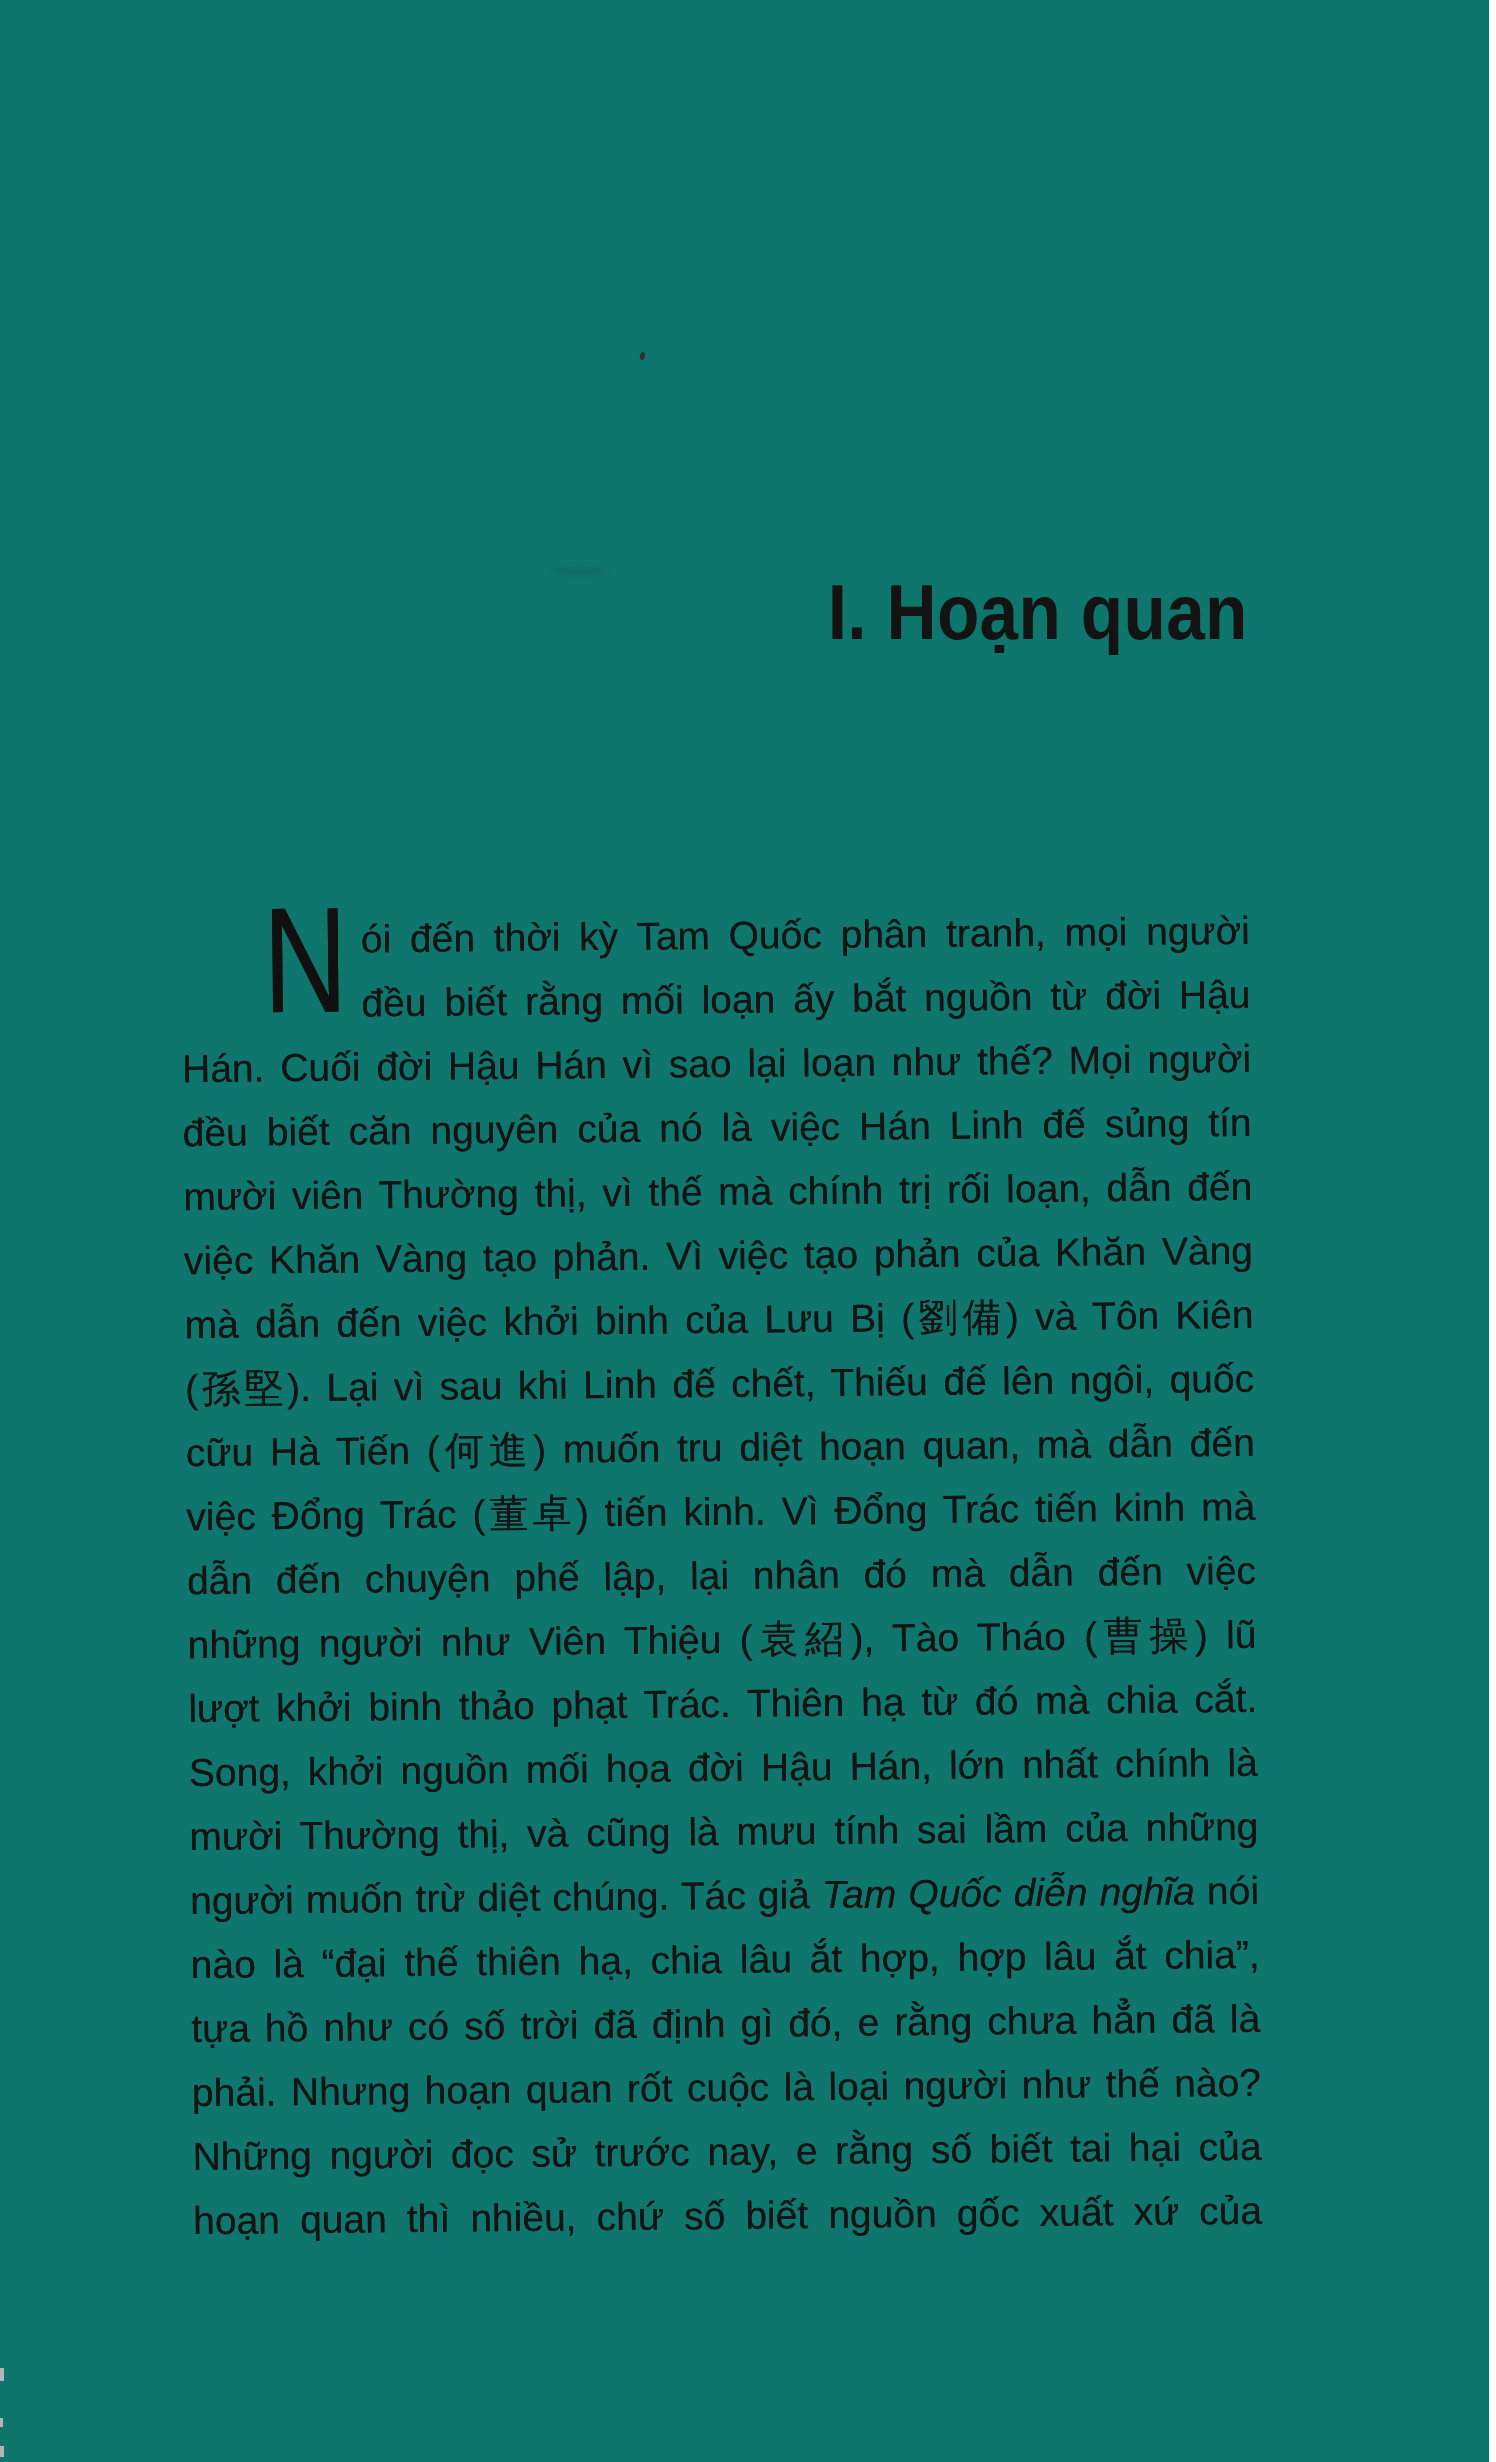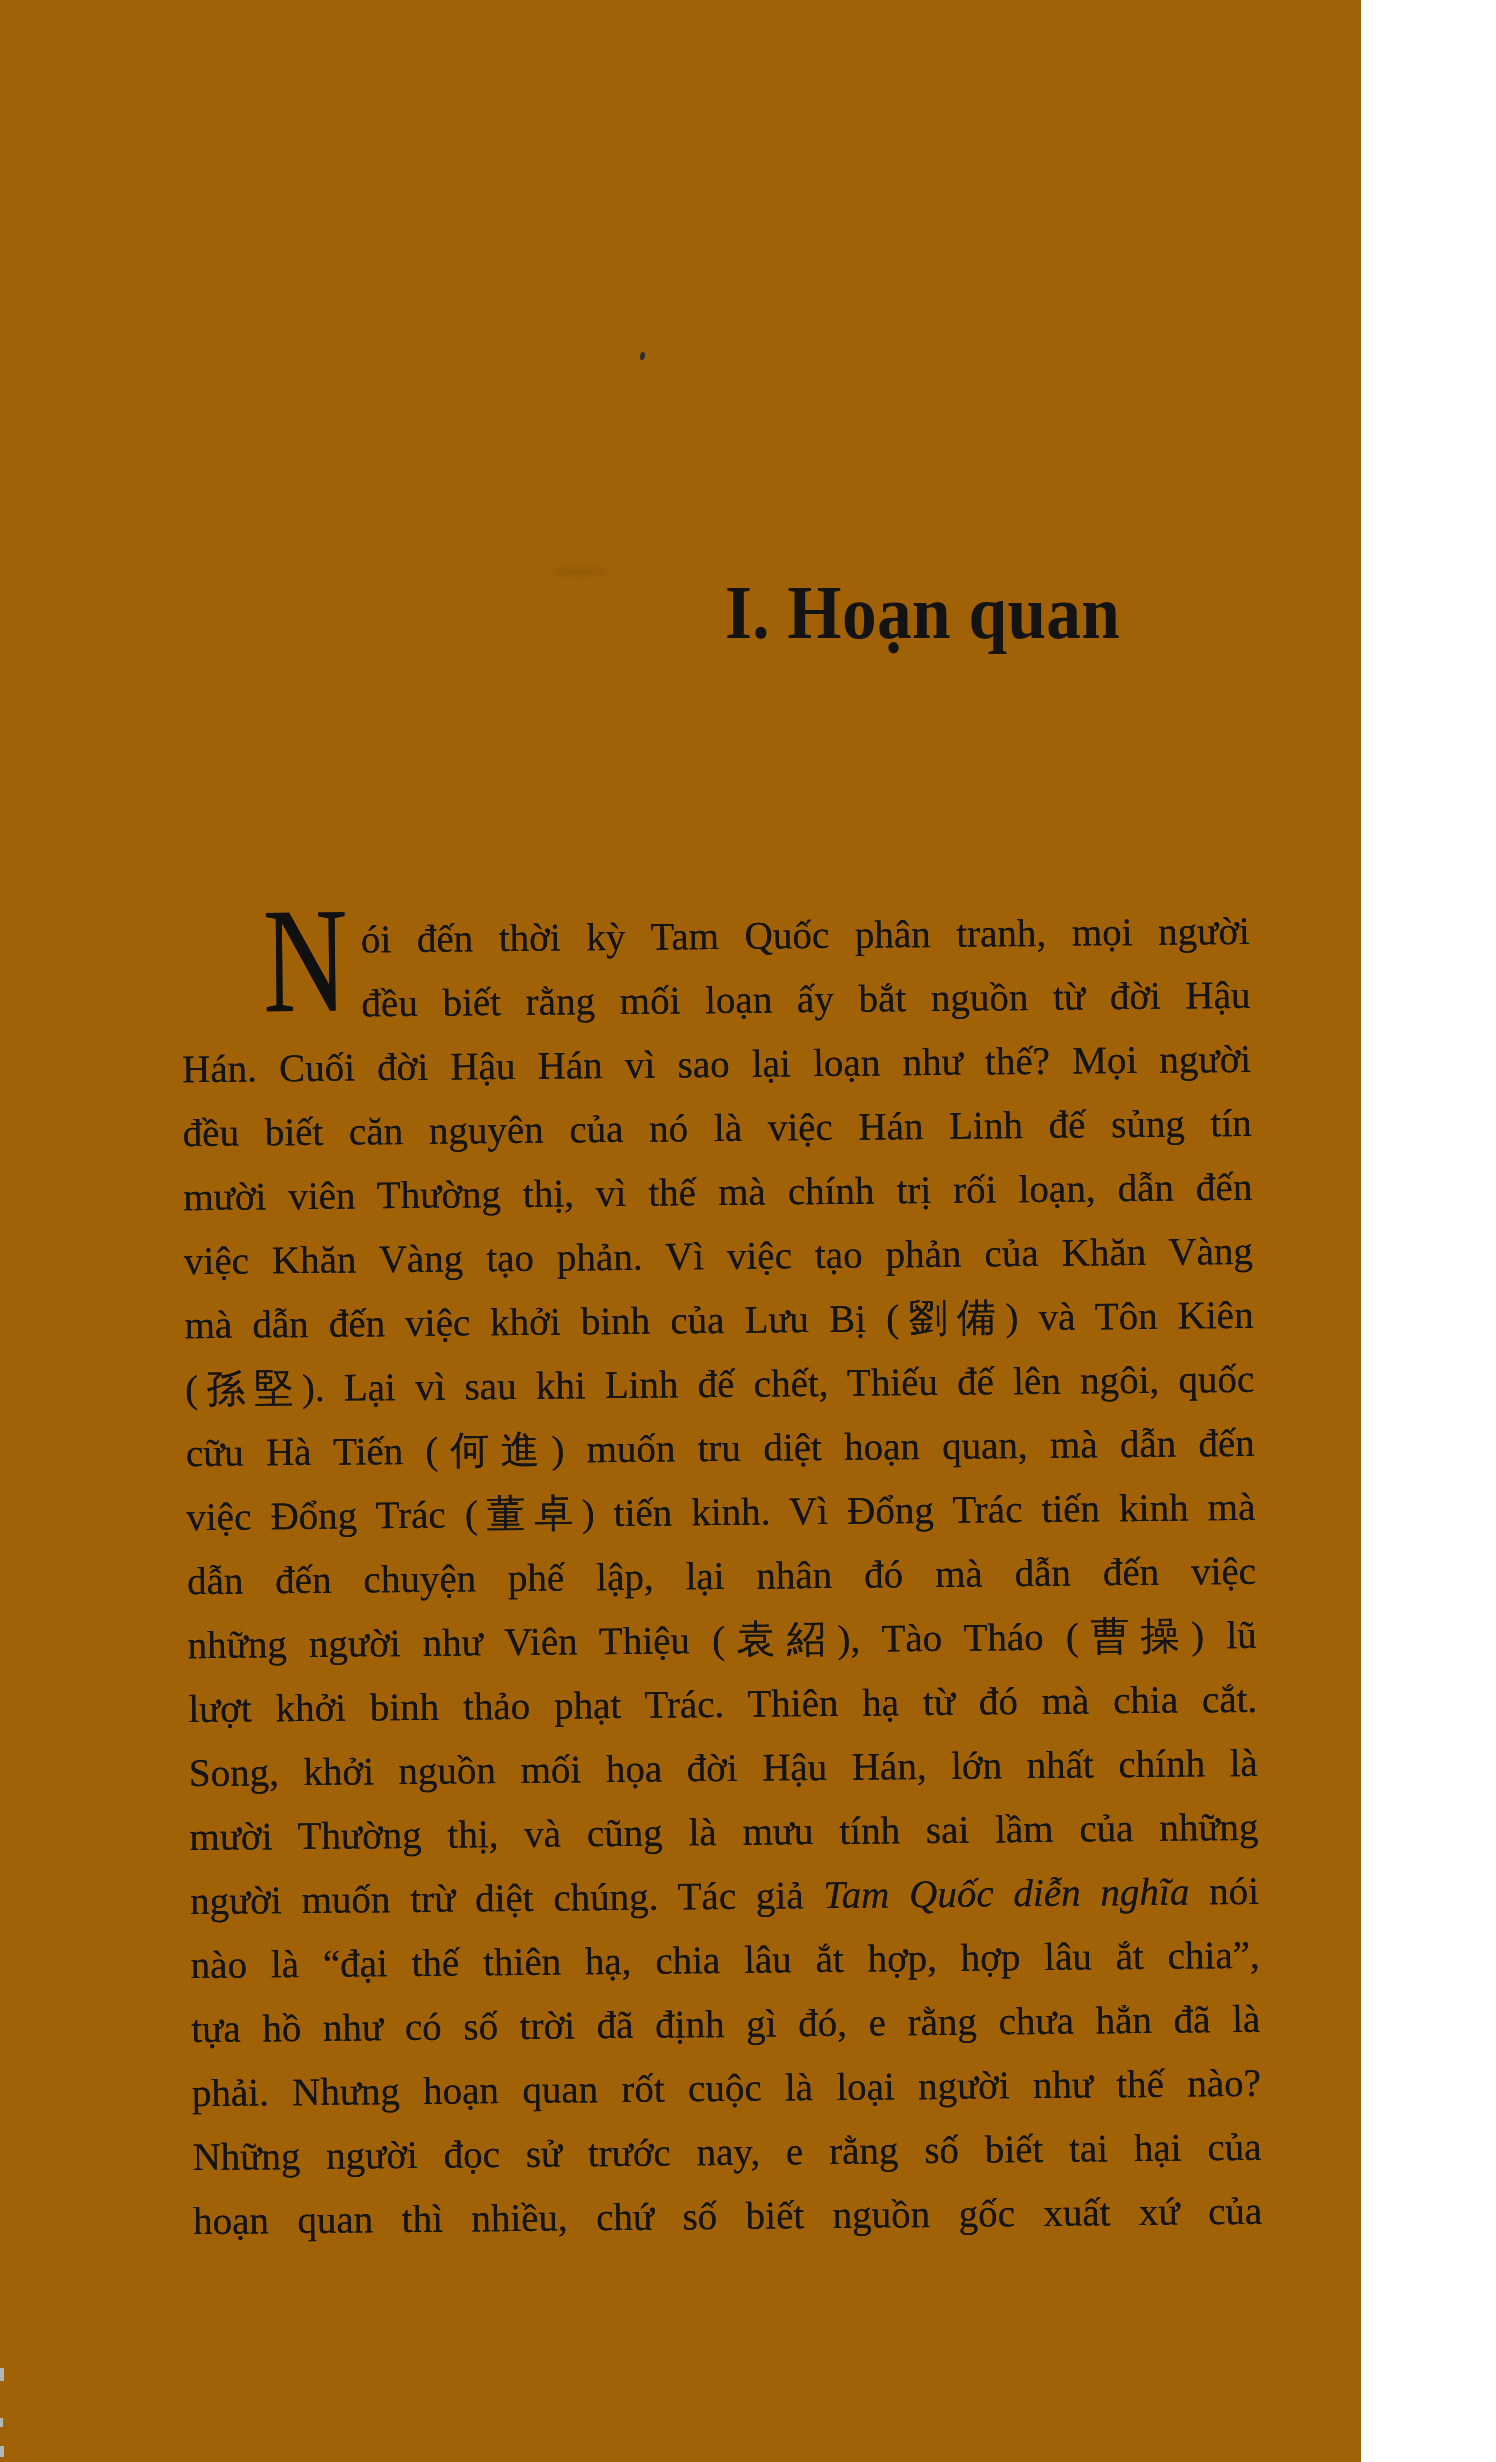--- a/index.html
+++ b/index.html
@@ -5,24 +5,24 @@
   html, body {
     margin: 0;
     padding: 0;
     width: 1497px;
     height: 2462px;
     background: #ffffff;
     overflow: hidden;
   }
   .page {
     position: relative;
-    width: 1361px;
+    width: 1489px;
     height: 2462px;
-    background: #a16207;
-    font-family: Liberation Serif, serif;
+    background: #0f766e;
+    font-family: Liberation Sans, sans-serif;
     color: #141414;
     overflow: hidden;
   }
   .chapter-title {
     position: absolute;
     top: 574px;
     right: 241px;
     margin: 0;
     font-size: 77px;
     font-weight: 700;

